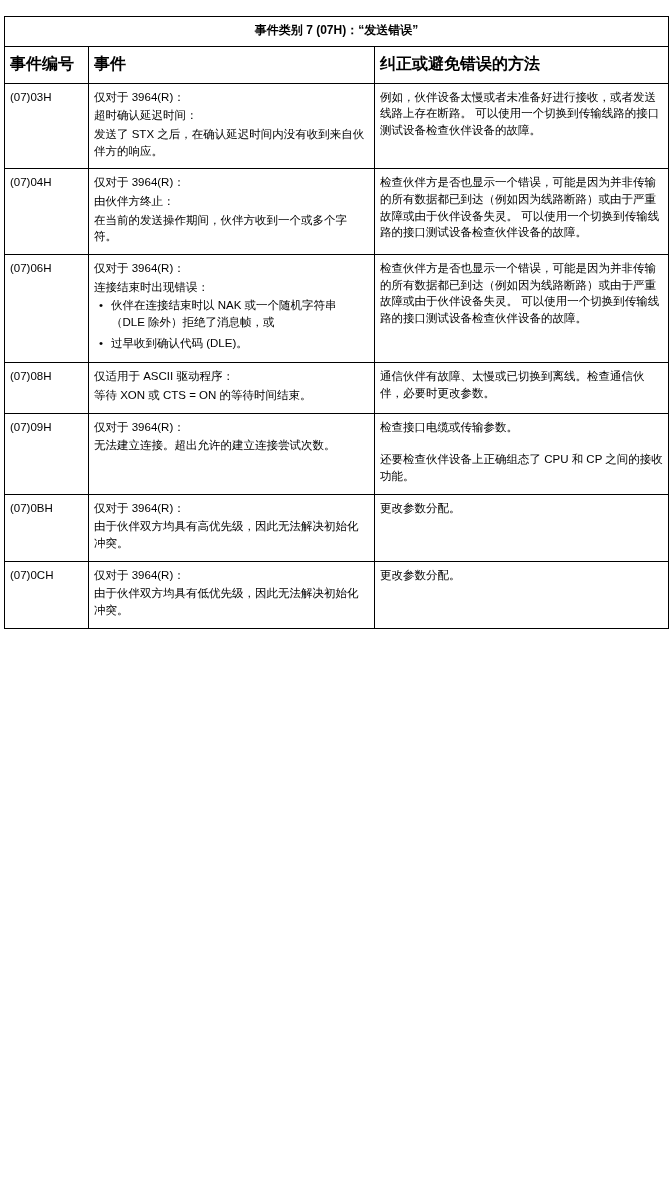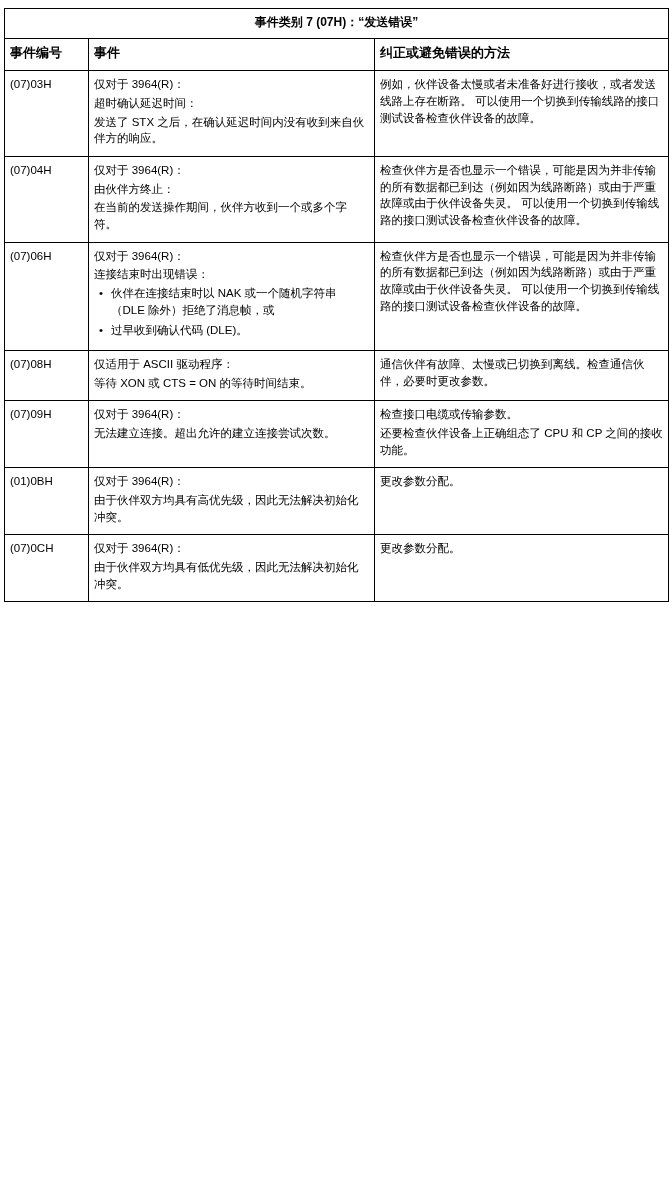--- a/index.html
+++ b/index.html
@@ -8,21 +8,21 @@
     background: #ffffff;
   }
   body {
     width: 672px;
     font-family: "Liberation Sans", sans-serif;
     color: #000000;
   }
   .page {
     width: 672px;
     box-sizing: border-box;
-    padding: 8px 4px 10px 4px;
+    padding: 16px 4px 10px 4px;
   }
   table.evt {
     border-collapse: collapse;
     width: 664px;
     table-layout: fixed;
     font-size: 11.5px;
     line-height: 1.45;
   }
   table.evt td, table.evt th {
     border: 1px solid #000;
@@ -31,31 +31,31 @@
   }
   .title-cell {
     text-align: center;
     font-weight: bold;
     font-size: 12px;
     border: 1px solid #000;
     padding: 3px 4px 5px 4px;
   }
   .hdr td {
     font-weight: bold;
-    font-size: 13px;
+    font-size: 16px;
     padding: 4px 5px 6px 5px;
   }
   col.c1 { width: 84px; }
   col.c2 { width: 286px; }
   col.c3 { width: 294px; }
   .lines p {
     margin: 0 0 2px 0;
   }
   .lines p.gap {
-    margin-top: 2px;
+    margin-top: 16px;
   }
   ul.bul {
     margin: 2px 0 2px 0;
     padding-left: 17px;
     list-style: none;
   }
   ul.bul li {
     position: relative;
     margin: 0 0 4px 0;
     padding-left: 0;
@@ -138,21 +138,21 @@
           <td class="lines">
             <p>仅对于 3964(R)：</p>
             <p>无法建立连接。超出允许的建立连接尝试次数。</p>
           </td>
           <td class="lines">
             <p>检查接口电缆或传输参数。</p>
             <p class="gap">还要检查伙伴设备上正确组态了 CPU 和 CP 之间的接收功能。</p>
           </td>
         </tr>
         <tr>
-          <td class="idcell">(01)0BH</td>
+          <td class="idcell">(07)0BH</td>
           <td class="lines">
             <p>仅对于 3964(R)：</p>
             <p>由于伙伴双方均具有高优先级，因此无法解决初始化冲突。</p>
           </td>
           <td class="lines">
             <p>更改参数分配。</p>
           </td>
         </tr>
         <tr>
           <td class="idcell">(07)0CH</td>

